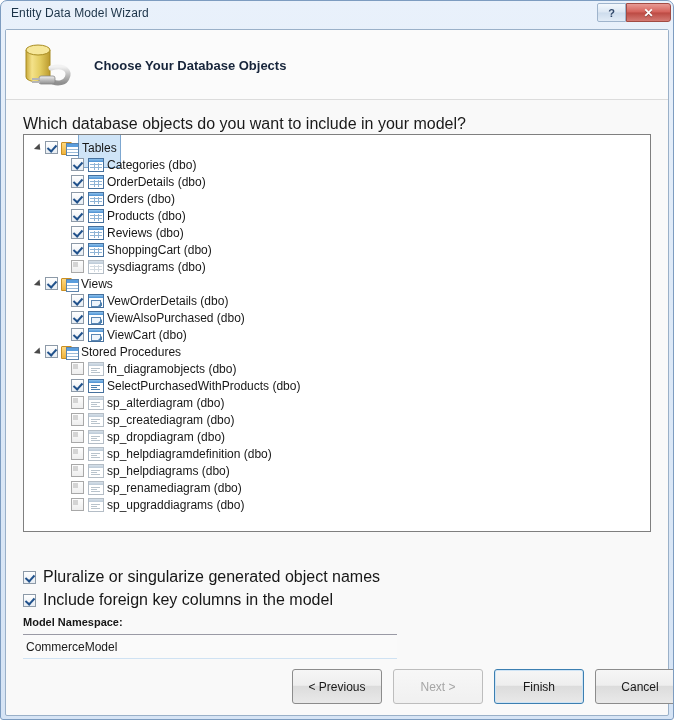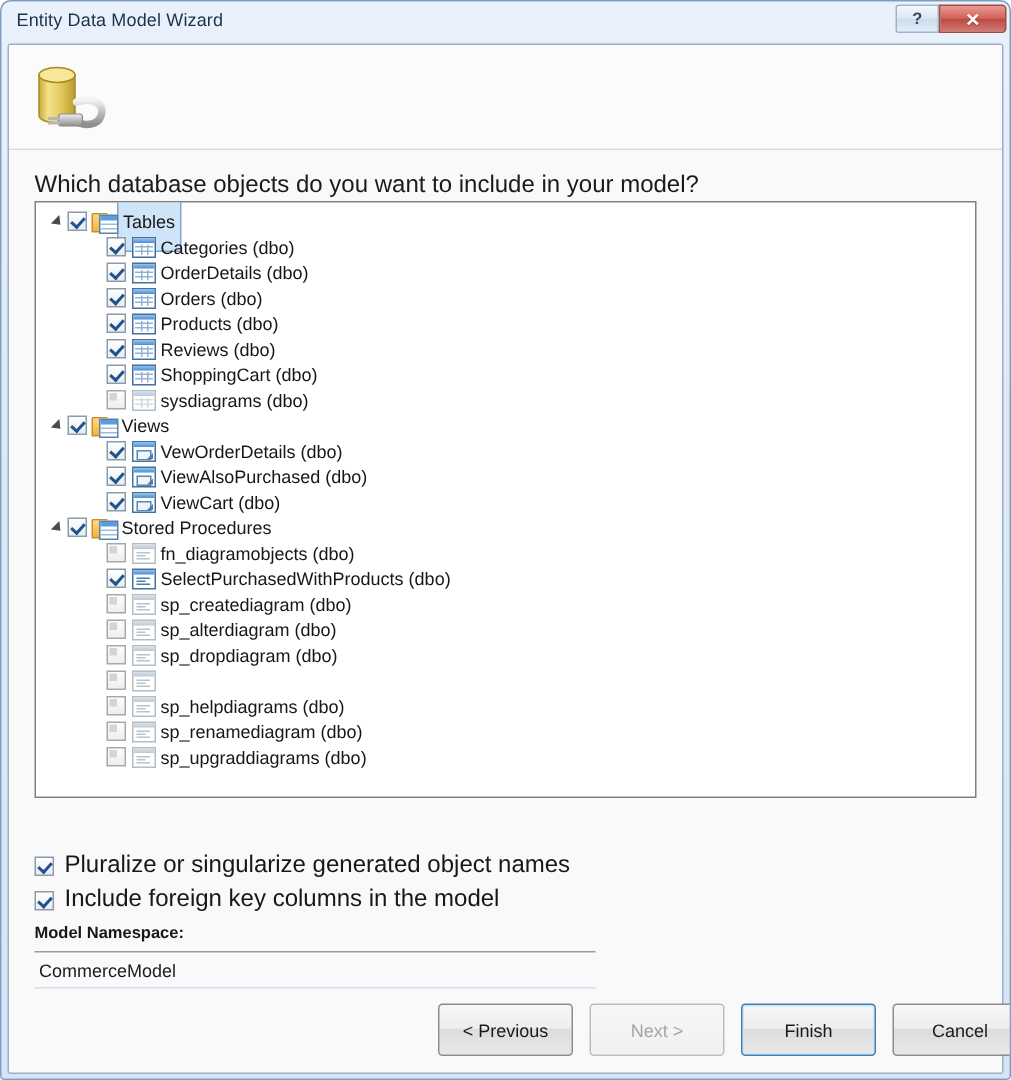--- a/index.html
+++ b/index.html
@@ -309,20 +309,21 @@
             </linearGradient>
           </defs>
           <path d="M6 10 L6 37 a12 5 0 0 0 24 0 L30 10 Z" fill="url(#cyl)" stroke="#a88c22" stroke-width="1"></path>
           <ellipse cx="18" cy="10" rx="12" ry="5" fill="#f6e79a" stroke="#a88c22" stroke-width="1"></ellipse>
           <path d="M31 28 C46 24 50 32 47 38 C45 43 38 44 33 42" fill="none" stroke="url(#mtl)" stroke-width="5" stroke-linecap="round"></path>
           <rect x="19" y="36" width="16" height="8" rx="2" fill="url(#mtl)" stroke="#888" stroke-width="0.8"></rect>
           <rect x="12" y="38" width="8" height="2" fill="#b5b5b5"></rect>
           <rect x="12" y="41" width="8" height="2" fill="#b5b5b5"></rect>
         </svg>
       </span>
+      <div class="header-title">Choose Your Database Objects</div>
     </div>
 
     <div class="prompt">Which database objects do you want to include in your model?</div>
 
     <div class="tree-panel">
       <div class="tree-list" id="tree-list">
           <div class="tree-row group selected">
             <span class="expander">
               <i></i>
             </span>
@@ -506,56 +507,57 @@
           <div class="tree-row child">
             <span class="cb off"></span>
             <span class="nicon dim">
               <span class="ic-proc">
                 <span class="hdr"></span>
                 <span class="l l1"></span>
                 <span class="l l2"></span>
                 <span class="l l3"></span>
               </span>
             </span>
+            <span class="node-label">sp_alterdiagram (dbo)</span>
+          </div>
+          <div class="tree-row child">
+            <span class="cb off"></span>
+            <span class="nicon dim">
+              <span class="ic-proc">
+                <span class="hdr"></span>
+                <span class="l l1"></span>
+                <span class="l l2"></span>
+                <span class="l l3"></span>
+              </span>
+            </span>
             <span class="node-label">sp_creatediagram (dbo)</span>
           </div>
           <div class="tree-row child">
             <span class="cb off"></span>
             <span class="nicon dim">
               <span class="ic-proc">
                 <span class="hdr"></span>
                 <span class="l l1"></span>
                 <span class="l l2"></span>
                 <span class="l l3"></span>
               </span>
             </span>
-            <span class="node-label">sp_alterdiagram (dbo)</span>
-          </div>
-          <div class="tree-row child">
-            <span class="cb off"></span>
-            <span class="nicon dim">
-              <span class="ic-proc">
-                <span class="hdr"></span>
-                <span class="l l1"></span>
-                <span class="l l2"></span>
-                <span class="l l3"></span>
-              </span>
-            </span>
             <span class="node-label">sp_dropdiagram (dbo)</span>
           </div>
           <div class="tree-row child">
             <span class="cb off"></span>
             <span class="nicon dim">
               <span class="ic-proc">
                 <span class="hdr"></span>
                 <span class="l l1"></span>
                 <span class="l l2"></span>
                 <span class="l l3"></span>
               </span>
             </span>
+            <span class="node-label">sp_helpdiagramdefinition (dbo)</span>
           </div>
           <div class="tree-row child">
             <span class="cb off"></span>
             <span class="nicon dim">
               <span class="ic-proc">
                 <span class="hdr"></span>
                 <span class="l l1"></span>
                 <span class="l l2"></span>
                 <span class="l l3"></span>
               </span>

